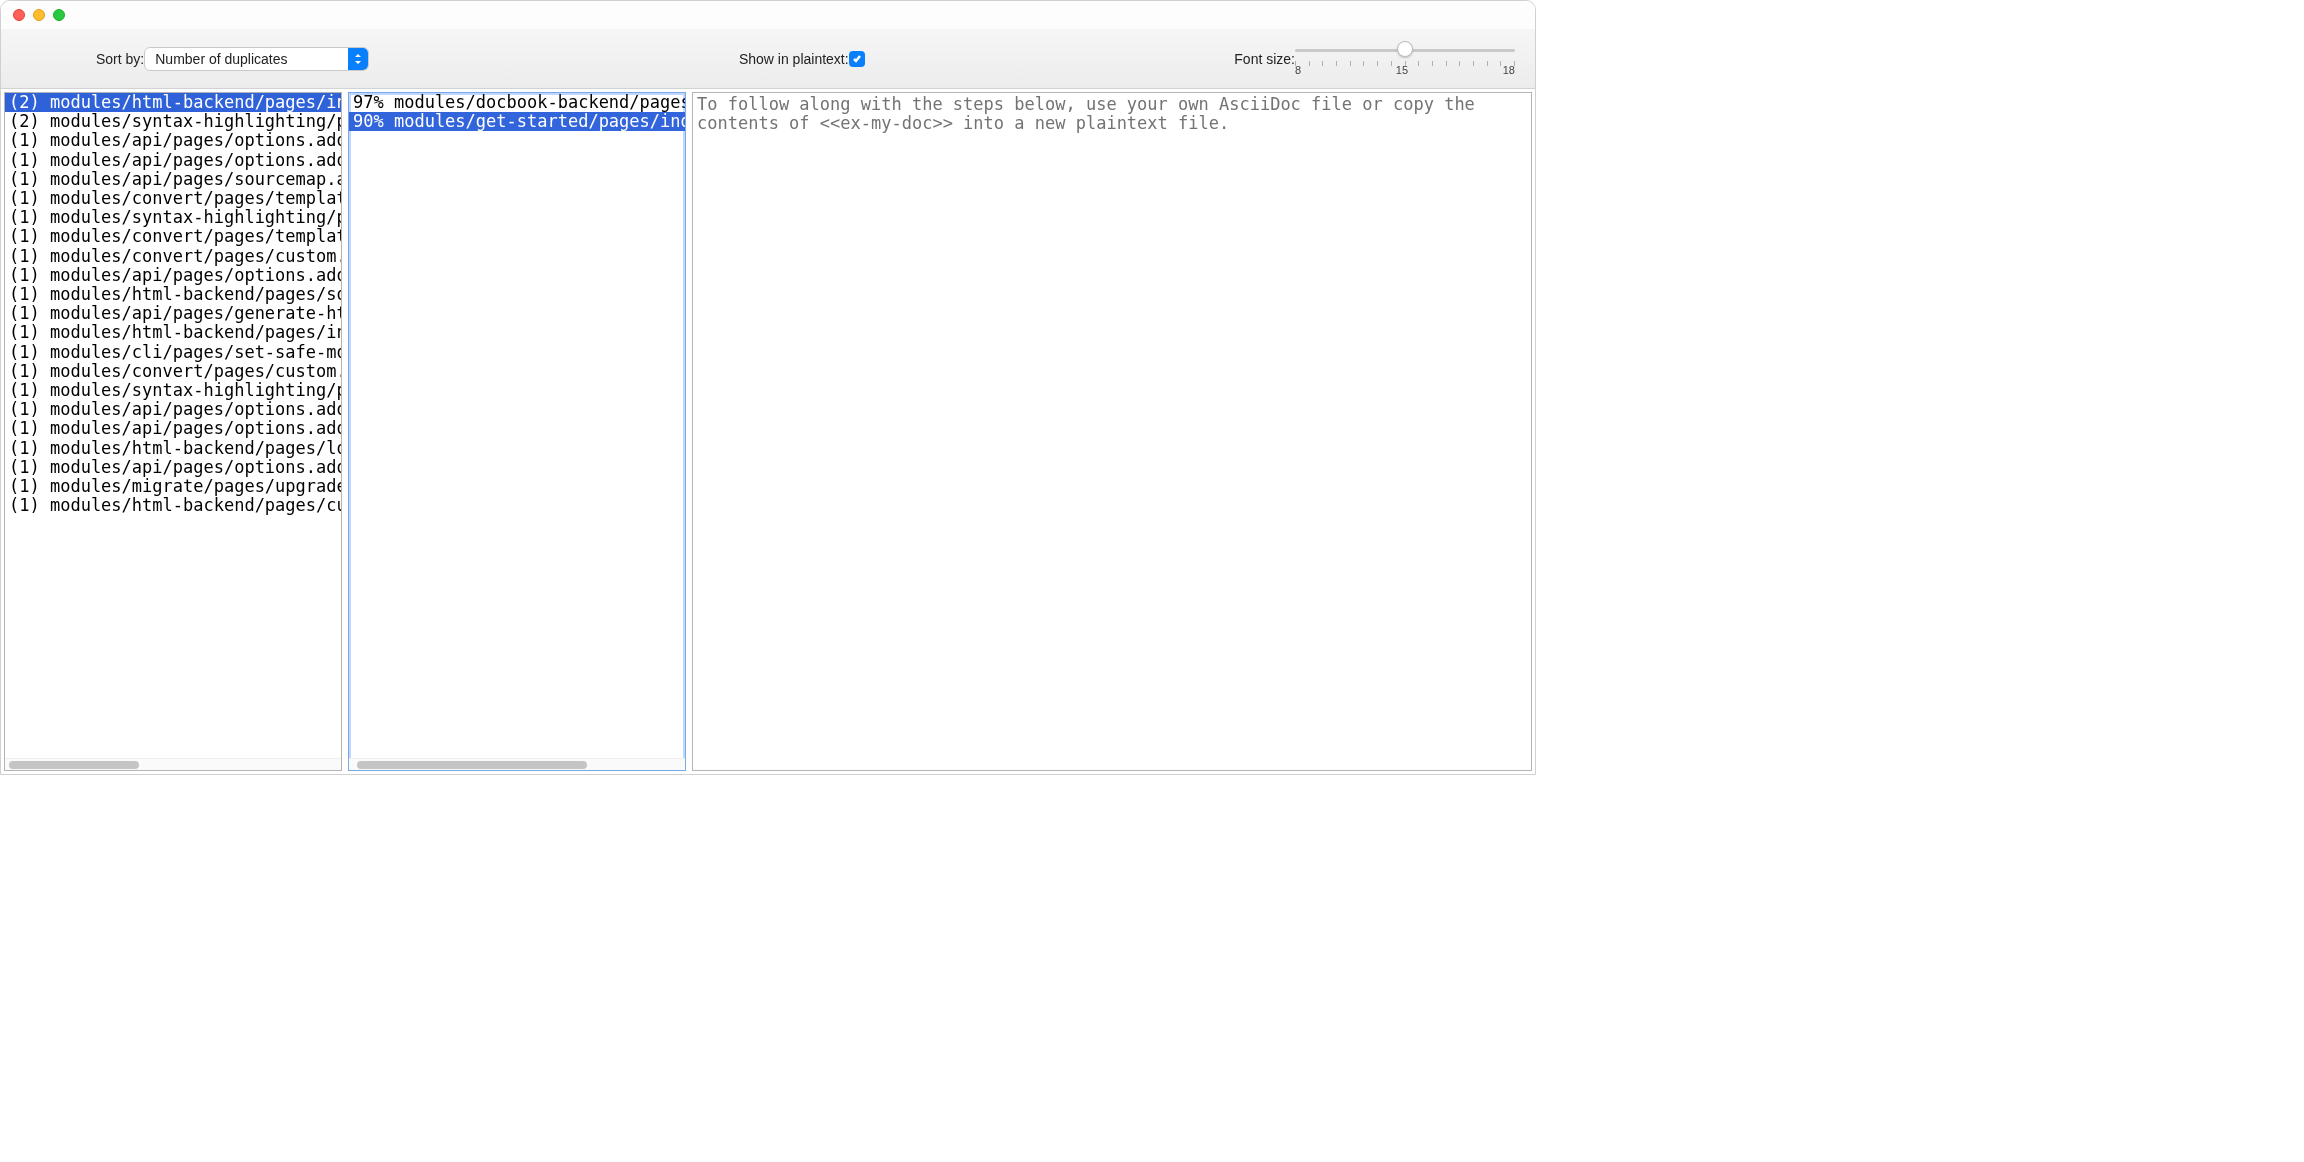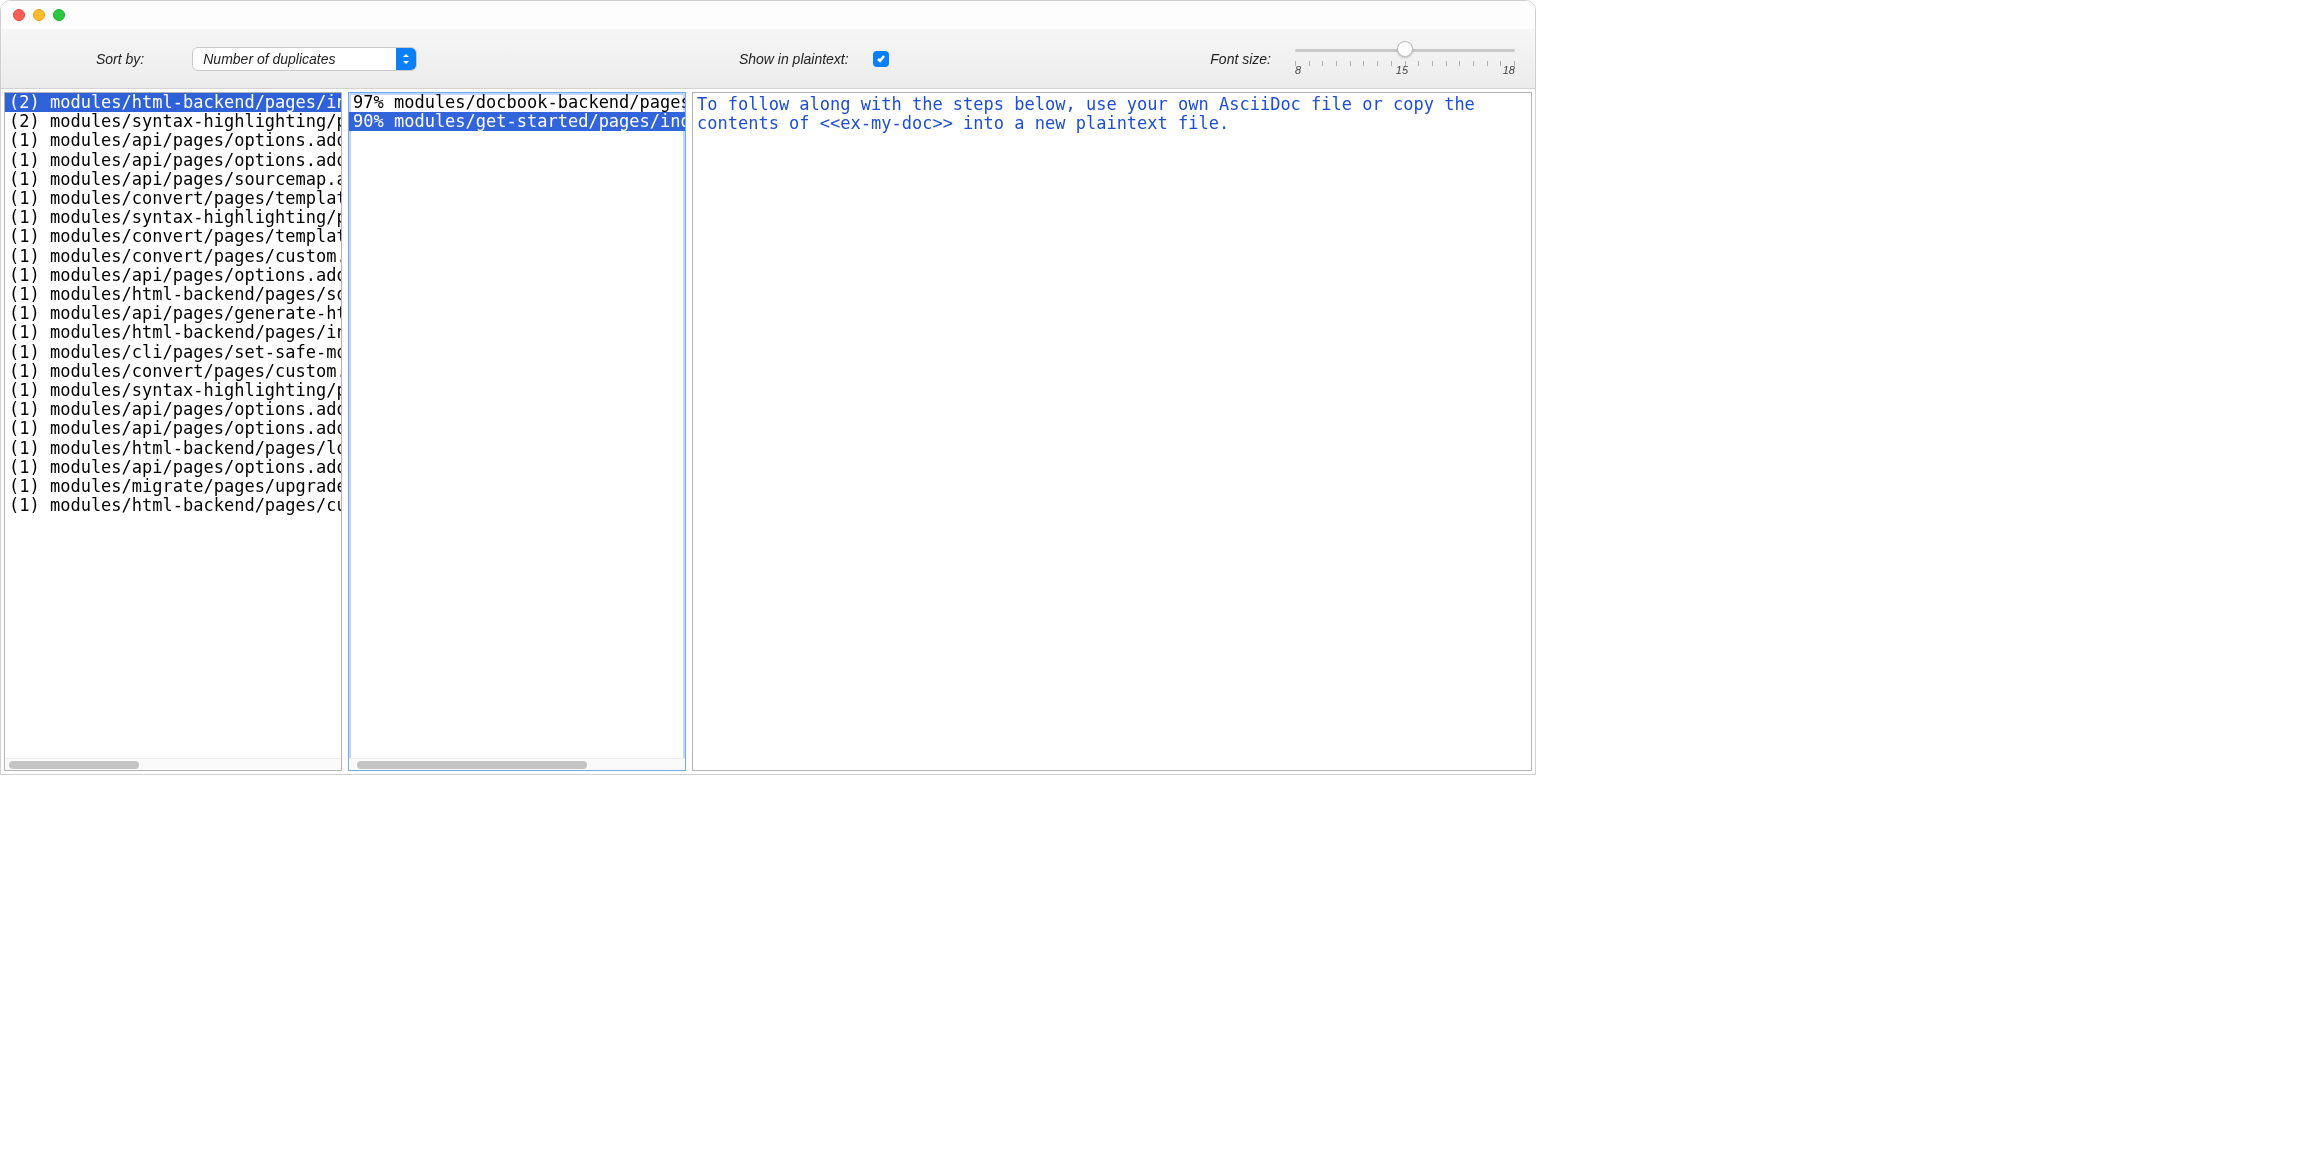--- a/index.html
+++ b/index.html
@@ -42,43 +42,41 @@
     height: 60px;
     display: flex;
     align-items: center;
     padding: 0 20px;
     font-size: 14px;
     color: #222;
   }
   .toolbar .group {
     display: flex;
     align-items: center;
-    gap: 24px;
-    font-style: italic;
+    gap: 0;
   }
   .toolbar .spacer-1 { width: 75px; }
   .toolbar .spacer-2 { flex: 1; }
   .toolbar .spacer-3 { flex: 1; }
 
   .select-wrap {
     position: relative;
     display: inline-block;
   }
   .select {
     appearance: none;
     background: #fff;
     border: 1px solid #c9c9c9;
     border-radius: 6px;
     padding: 3px 30px 3px 10px;
     font-size: 14px;
     width: 225px;
     height: 24px;
     line-height: 16px;
     color: #222;
-    margin-left: 24px;
   }
   .select-btn {
     position: absolute;
     right: 1px;
     top: 1px;
     bottom: 1px;
     width: 20px;
     background: #0a7ffb;
     border-radius: 0 5px 5px 0;
     display: flex;
@@ -200,21 +198,21 @@
   }
 
   .text {
     font-family: Menlo, Consolas, monospace;
     font-size: 17px;
     line-height: 1.13;
     white-space: pre-wrap;
     word-break: break-word;
     color: #000;
   }
-  .text.green { color: #1d4ed8; }
+  .text.green { color: #737373; }
 
   .hscroll {
     height: 12px;
     background: #fafafa;
     position: relative;
     border-top: 1px solid #eee;
   }
   .hscroll .thumb {
     position: absolute;
     top: 2px;

